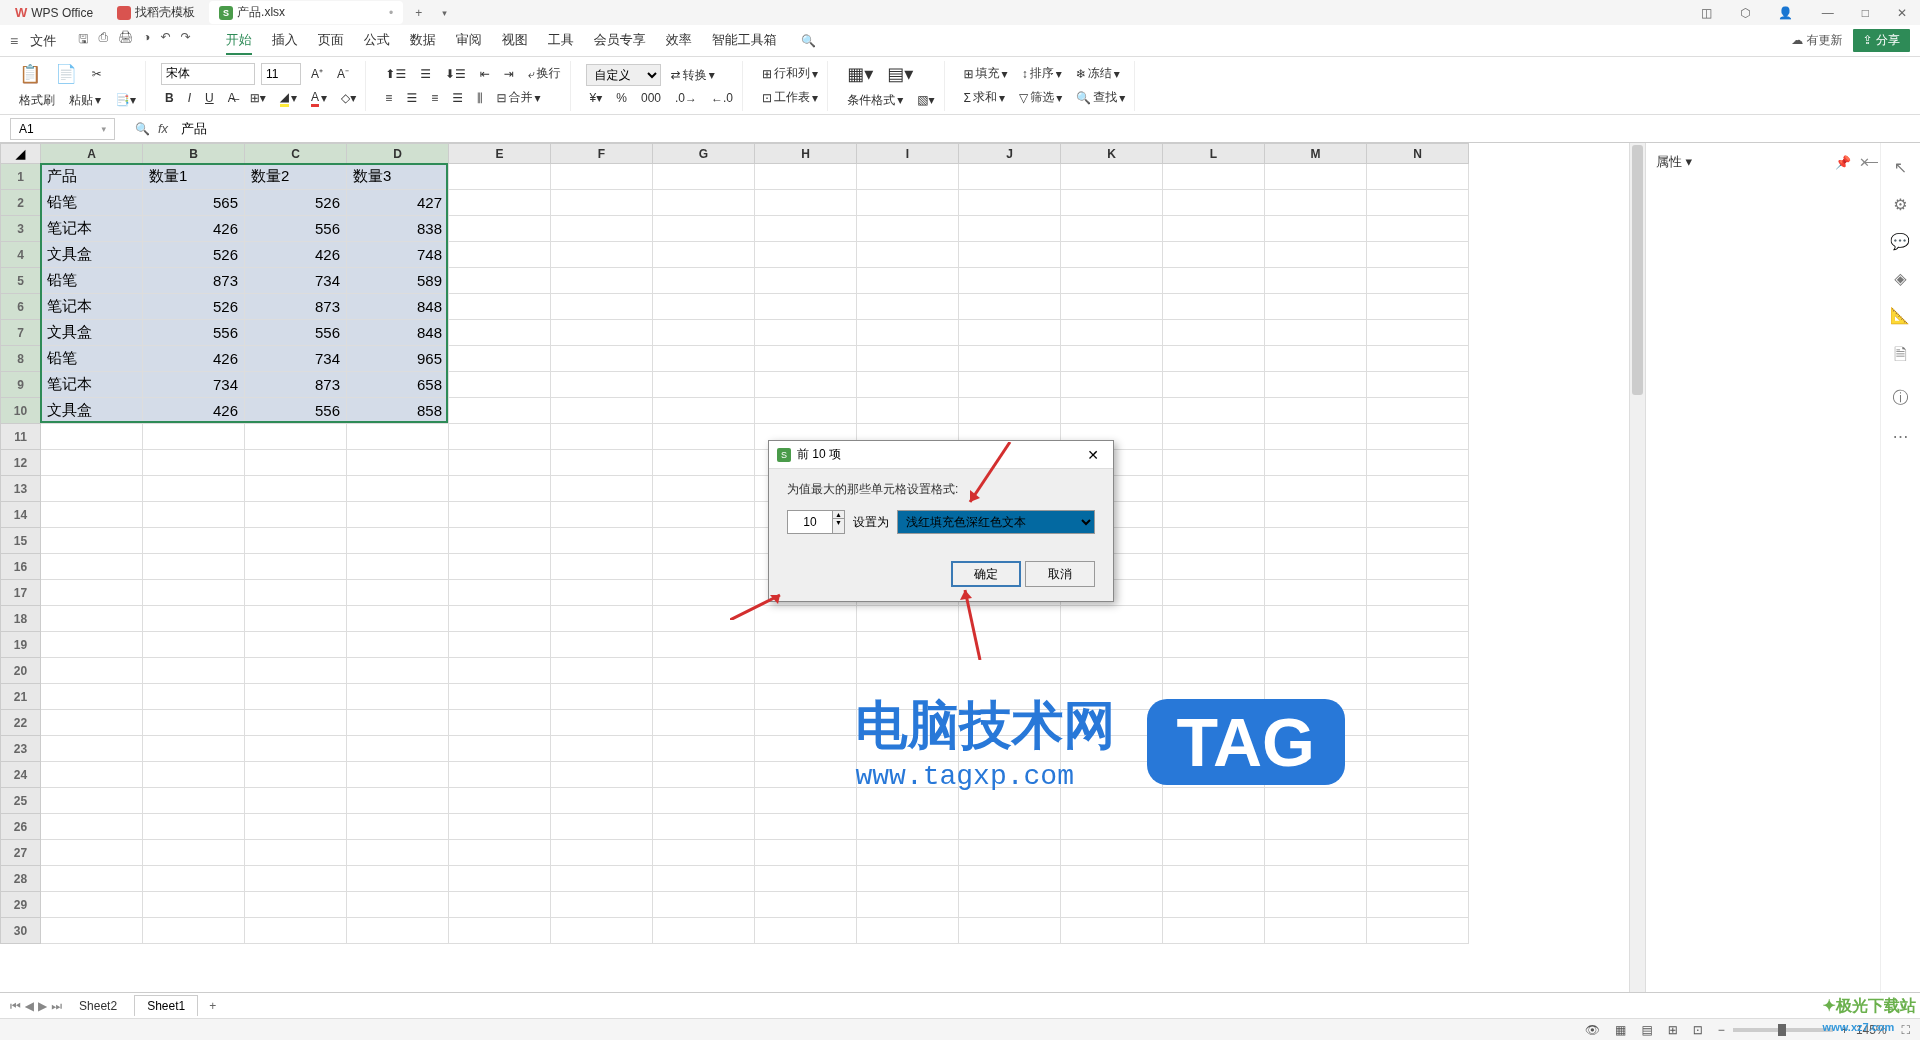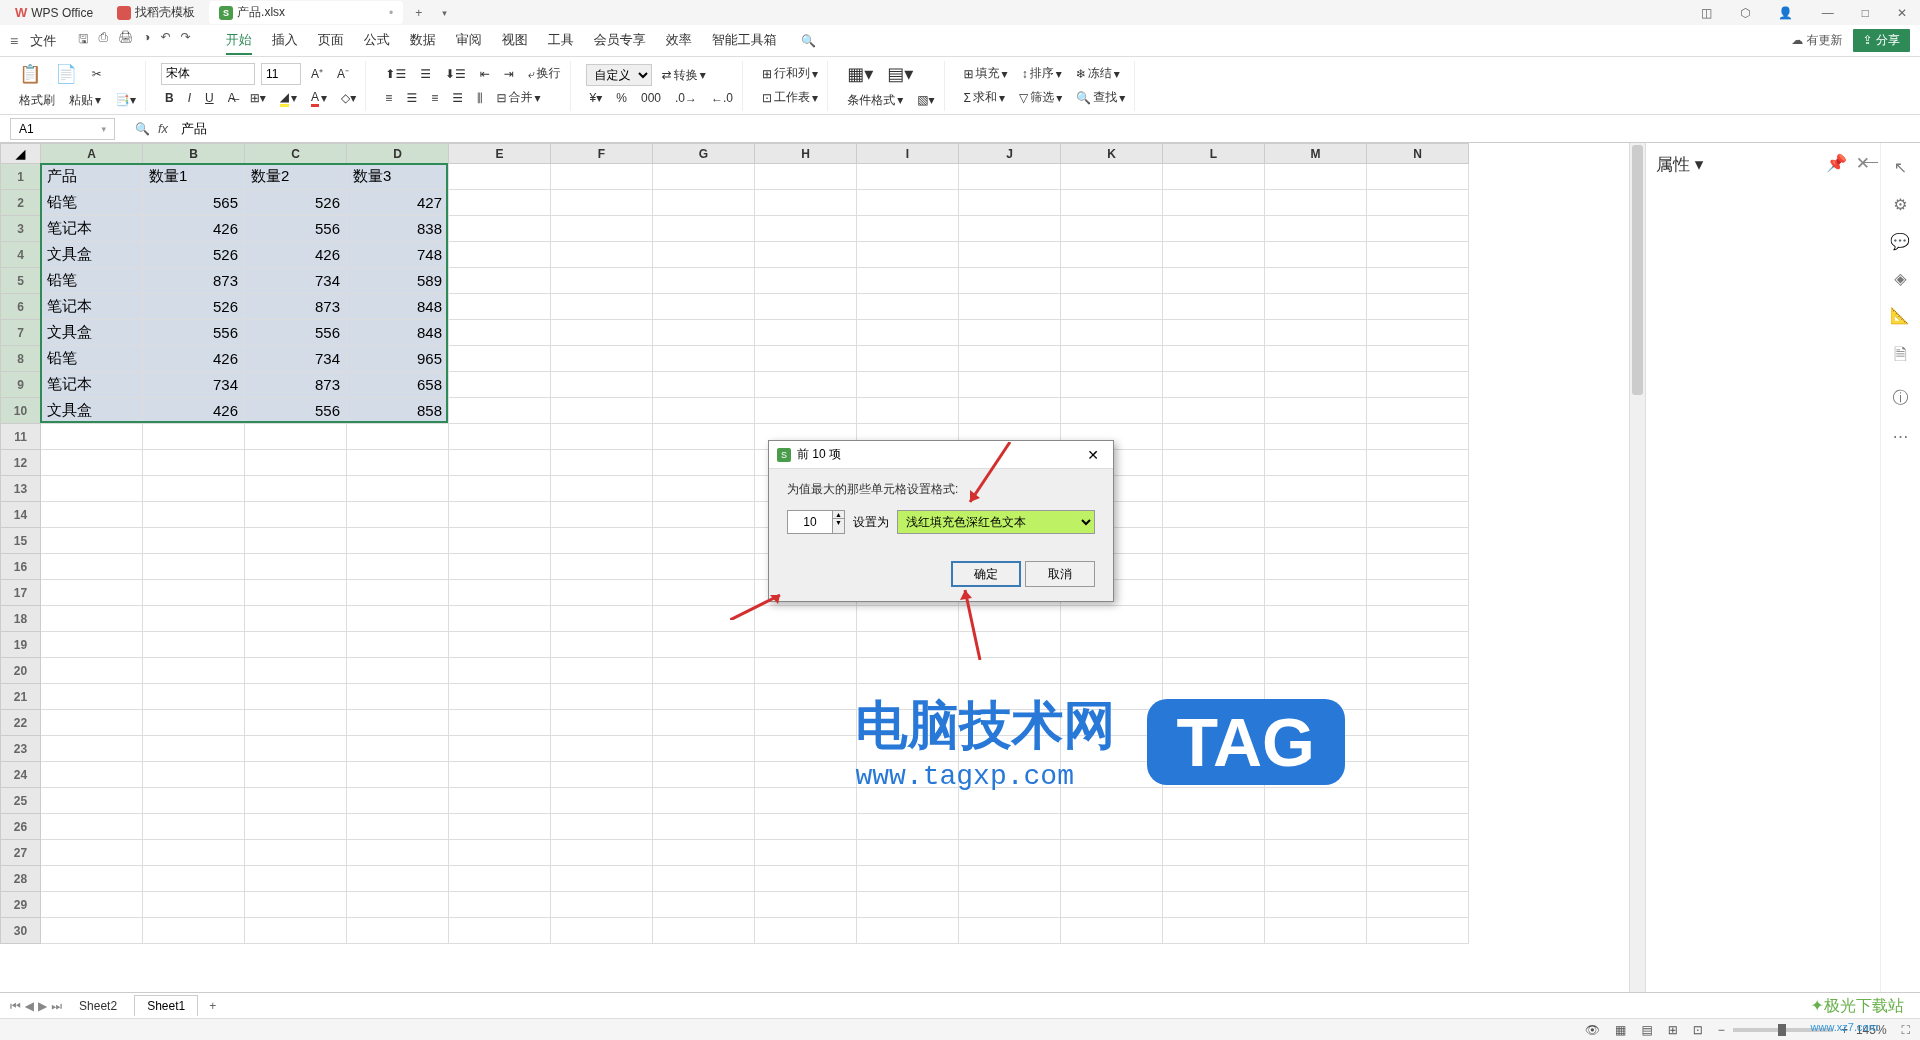--- a/index.html
+++ b/index.html
@@ -43,50 +43,50 @@
 .col-header{height:20px;background:#e8e8e8;border:1px solid #ccc;text-align:center;font-size:12px;color:#333;min-width:102px}
 .col-header.sel{background:#d0e0d0}
 .row-header{width:40px;background:#e8e8e8;border:1px solid #ccc;text-align:center;font-size:12px;color:#666}
 .row-header.sel{background:#d0e0d0}
 .cell{border:1px solid #ddd;height:26px;min-width:102px;padding:2px 6px;font-size:15px;vertical-align:middle}
 .cell.selected{background:#d4dce8}
 .cell.text{text-align:left}
 .cell.num{text-align:right}
 .sel-border{position:absolute;border:2px solid #2e8b57;pointer-events:none}
 .right-panel{width:235px;border-left:1px solid #ddd;padding:10px;position:relative}
-.panel-header{display:flex;justify-content:space-between;font-size:17px;color:#333}
+.panel-header{display:flex;justify-content:space-between;align-items:center;font-size:13px;color:#333}
 .right-pin{display:flex;gap:8px;color:#888}
 .side-tools{width:40px;border-left:1px solid #eee;display:flex;flex-direction:column;align-items:center;gap:18px;padding-top:15px;color:#777}
 .side-tools span{font-size:16px;cursor:pointer}
 .sheettabs{height:26px;display:flex;align-items:center;border-top:1px solid #ccc;padding:0 10px;gap:5px}
 .nav-arrows{display:flex;gap:4px;color:#888}
 .sheet-tab{padding:3px 12px;font-size:12px;color:#333;cursor:pointer}
 .sheet-tab.active{background:#fff;border:1px solid #ccc;border-bottom:none;color:#000}
 .statusbar{height:22px;background:#f5f5f5;display:flex;align-items:center;justify-content:flex-end;padding:0 10px;gap:15px;font-size:12px;color:#555;border-top:1px solid #ddd}
 .zoom-area{display:flex;align-items:center;gap:8px}
 .zoom-slider{width:100px;height:4px;background:#ccc;position:relative}
 .zoom-handle{width:8px;height:12px;background:#666;position:absolute;left:45%;top:-4px}
 .dialog{position:absolute;left:768px;top:440px;width:346px;background:#efefef;border:1px solid #888;box-shadow:3px 3px 8px rgba(0,0,0,.3)}
 .dialog-title{height:28px;background:#fff;display:flex;align-items:center;padding:0 8px;font-size:12px;border-bottom:1px solid #ddd}
 .dialog-title .tgreen{width:14px;height:14px;background:#4a9b4a;border-radius:2px;margin-right:6px;display:inline-flex;align-items:center;justify-content:center;color:#fff;font-size:9px}
 .dialog-close{margin-left:auto;font-size:14px;cursor:pointer;padding:2px 6px}
 .dialog-body{padding:12px 18px;font-size:12px}
 .dialog-label{margin-bottom:12px;color:#333}
 .dialog-controls{display:flex;align-items:center;gap:8px;margin-bottom:5px}
 .spin-input{width:46px;height:24px;border:1px solid #999;text-align:center;font-size:12px}
-.format-select{flex:1;height:24px;border:1px solid #999;font-size:12px;padding:0 4px;background:#bef264}
+.format-select{flex:1;height:24px;border:1px solid #999;font-size:12px;padding:0 4px;background:#0369a1}
 .dialog-buttons{display:flex;justify-content:flex-end;gap:4px;padding:10px 18px 14px}
 .dlg-btn{width:70px;height:26px;border:1px solid #999;background:#f0f0f0;font-size:12px;cursor:pointer}
 .dlg-btn.primary{border:2px solid #3a7ab5}
 .arrow{position:absolute;pointer-events:none}
 .watermark{position:absolute;right:300px;bottom:200px;display:flex;align-items:center;gap:31px}
 .wm-text{color:#2878d8;font-size:52px;font-weight:bold;font-family:"SimHei"}
 .wm-url{color:#2878d8;font-size:28px;font-family:Liberation Mono, monospace}
 .wm-tag{background:#2878d8;color:#fff;font-size:68px;font-weight:bold;padding:4px 30px;border-radius:20px;font-family:Arial}
-.logo-corner{position:absolute;right:16px;bottom:5px;color:#6ab04c;font-size:16px;font-weight:normal}
+.logo-corner{position:absolute;right:4px;bottom:5px;color:#6ab04c;font-size:16px;font-weight:bold}
 .logo-sub{color:#3498db;font-size:11px}
 .scroll-v{position:absolute;right:0;top:0;bottom:0;width:16px;background:#f0f0f0;border-left:1px solid #ddd}
 .scroll-thumb-v{position:absolute;top:2px;left:2px;right:2px;height:250px;background:#ccc;border-radius:3px}
 .collapse-btn{position:absolute;right:2px;top:10px;color:#888;font-size:14px}
 </style>
 </head>
 <body>
 
 <div class="titlebar">
   <div class="titlebar-left">
@@ -199,21 +199,21 @@
       <span class="rbtn">≡</span>
       <span class="rbtn">☰</span>
       <span class="rbtn">≡</span>
       <span class="rbtn">☰</span>
       <span class="rbtn">⫼</span>
       <span class="rbtn">⊟ <span>合并</span> ▾</span>
     </div>
   </div>
   <div class="ribbon-group">
     <div class="ribbon-row">
-      <select class="font-select" style="width:66px"><option>自定义</option></select>
+      <select class="font-select" style="width:75px"><option>自定义</option></select>
       <span class="rbtn">⇄ <span>转换</span> ▾</span>
     </div>
     <div class="ribbon-row">
       <span class="rbtn">¥▾</span>
       <span class="rbtn">%</span>
       <span class="rbtn">000</span>
       <span class="rbtn">.0→</span>
       <span class="rbtn">←.0</span>
     </div>
   </div>

